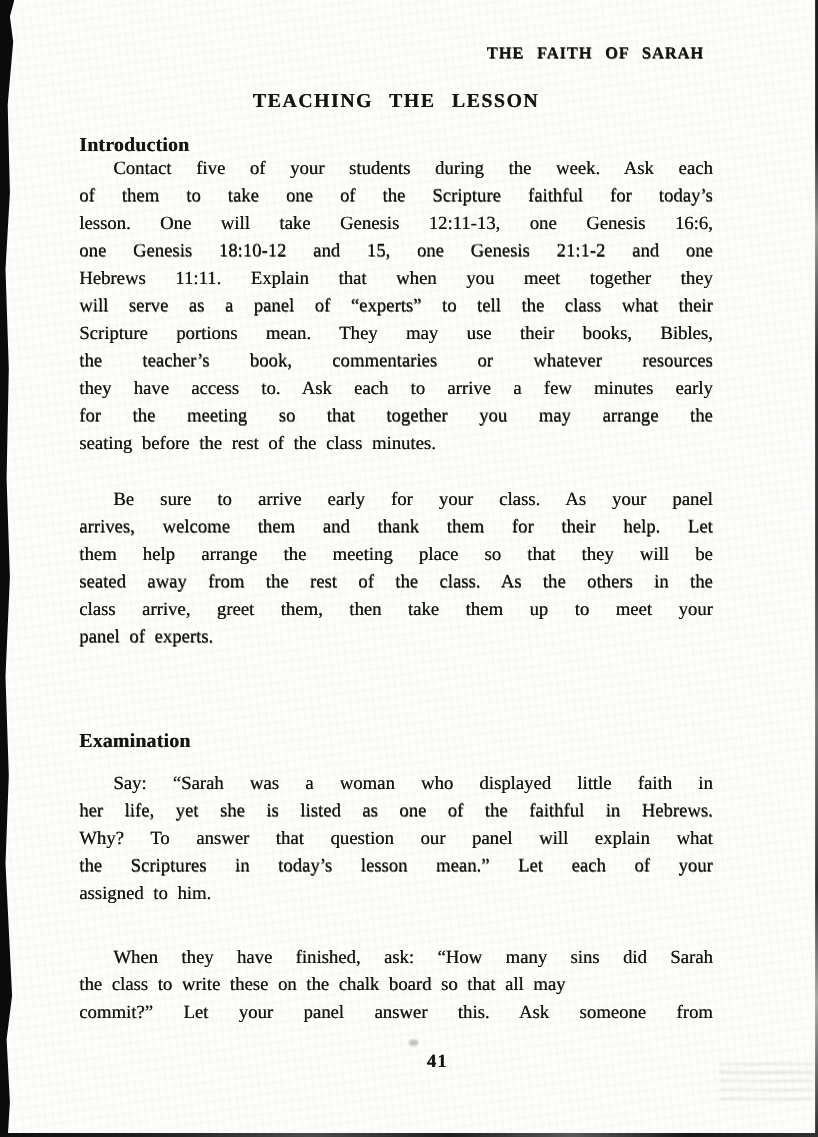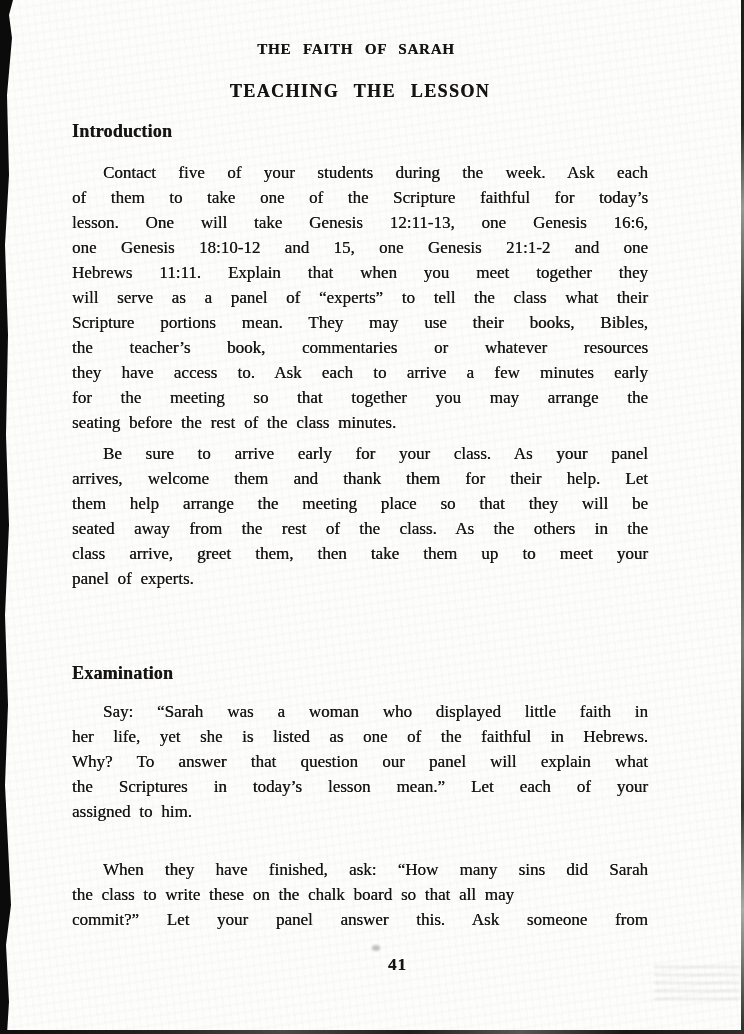--- a/index.html
+++ b/index.html
@@ -69,21 +69,21 @@
 
   
   .ink {
     text-shadow: 0.3px 0.3px 0.45px rgba(22,20,18,0.8);
   }
   .running-header {
     position: absolute;
     top: 41px;
     left: 72px;
     width: 568px;
-    text-align: center;
+    text-align: right;
     font-weight: 700;
     font-size: 15px;
     letter-spacing: 0.8px;
     word-spacing: 7px;
   }
   .page-title {
     position: absolute;
     top: 81px;
     left: 72px;
     width: 576px;
@@ -104,21 +104,21 @@
   .h-intro { top: 121px; }
   .h-exam  { top: 663px; }
 
   .para {
     position: absolute;
     left: 72px;
     width: 576px;
     font-size: 17px;
     line-height: 25px;
   }
-  .p1 { top: 160px; }
+  .p1 { top: 140px; }
   .p2 { top: 441px; }
   .p3 { top: 599px; }
   .p4 { top: 699px; }
   .p5 { top: 857px; }
 
   .tline {
     text-align: justify;
     text-align-last: justify;
     white-space: normal;
     height: 25px;

